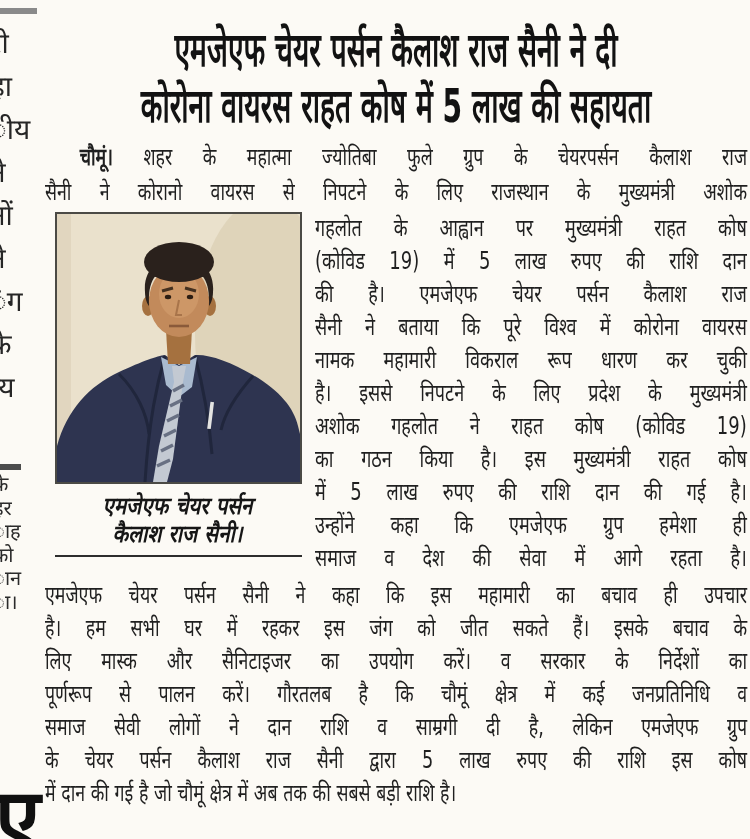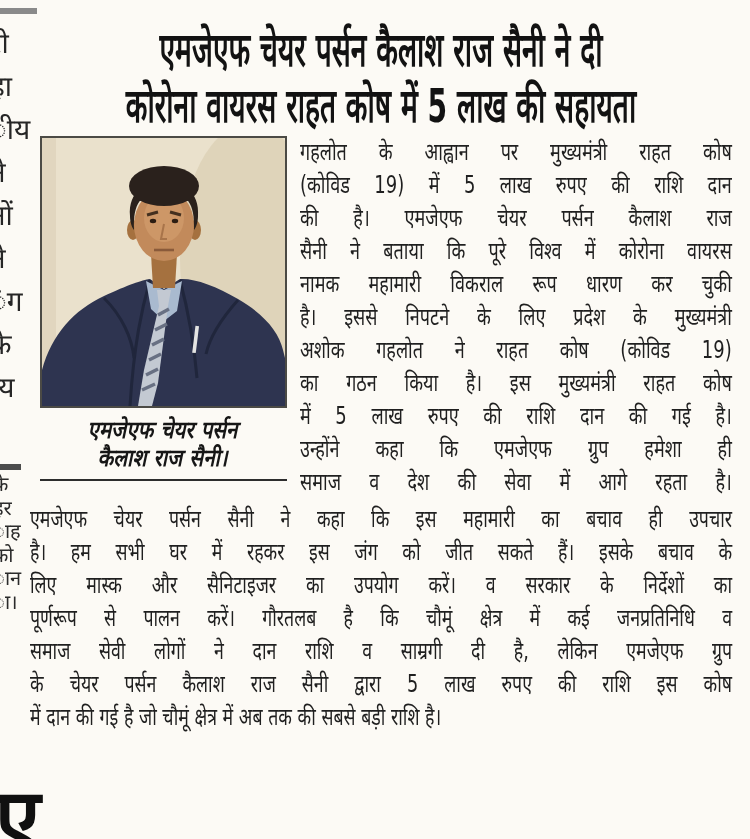--- a/index.html
+++ b/index.html
@@ -15,21 +15,21 @@
   
   .bar-top { position:absolute; left:0; top:8px; width:37px; height:6px; background:#8a8a8a; }
   .bar-mid { position:absolute; left:0; top:464px; width:21px; height:6px; background:#4c4c4c; }
   .ls-top { position:absolute; left:-10px; top:22px; width:58px; }
   .ls-top span { display:block; height:43px; line-height:43px; font-size:28px; color:#262626; }
   .ls-bottom { position:absolute; left:-7px; top:473px; width:50px; }
   .ls-bottom span { display:block; height:23.5px; line-height:23.5px; font-size:20px; color:#2b2b2b; }
   .big-letter { position:absolute; left:-5px; top:778px; font-size:82px; font-weight:800; line-height:1; color:#101010; }
 
   
-  .main { position:absolute; left:30px; top:16px; width:702px; }
+  .main { position:absolute; left:45px; top:16px; width:702px; }
 
   .headline-fit {
     width:1170px; transform:scaleX(0.60); transform-origin:0 0;
     margin-top:6px; text-align:center;
     font-size:47px; font-weight:800; line-height:56px; color:#121212;
     white-space:nowrap;
   }
 
   .fitfull { width:950px; transform:scaleX(0.739); transform-origin:0 0; }
   .line {
@@ -92,20 +92,28 @@
   </div>
   <div class="big-letter">ए</div>
 
   <div class="main">
 
     <div class="headline-fit">
       <div>एमजेएफ चेयर पर्सन कैलाश राज सैनी ने दी</div>
       <div>कोरोना वायरस राहत कोष में 5 लाख की सहायता</div>
     </div>
 
+    <div class="para1">
+      <div class="fitfull">
+        <div class="line indent">
+          <span class="dateline">चौमूं।</span><span> शहर के महात्मा ज्योतिबा फुले ग्रुप के चेयरपर्सन कैलाश राज</span>
+        </div>
+        <div class="line">सैनी ने कोरानो वायरस से निपटने के लिए राजस्थान के मुख्यमंत्री अशोक</div>
+      </div>
+    </div>
 
     <div class="row">
 
       <div class="figure">
         <div class="photo-frame">
           <svg width="243" height="268" viewBox="0 0 243 268" xmlns="http://www.w3.org/2000/svg">
             <rect x="0" y="0" width="243" height="268" fill="#eae1cc"></rect>
             <ellipse cx="208" cy="120" rx="70" ry="135" opacity="0.65" fill="#d8ccb1"></ellipse>
             <rect x="0" y="0" width="14" height="268" opacity="0.5" fill="#d8ccb1"></rect>
 

